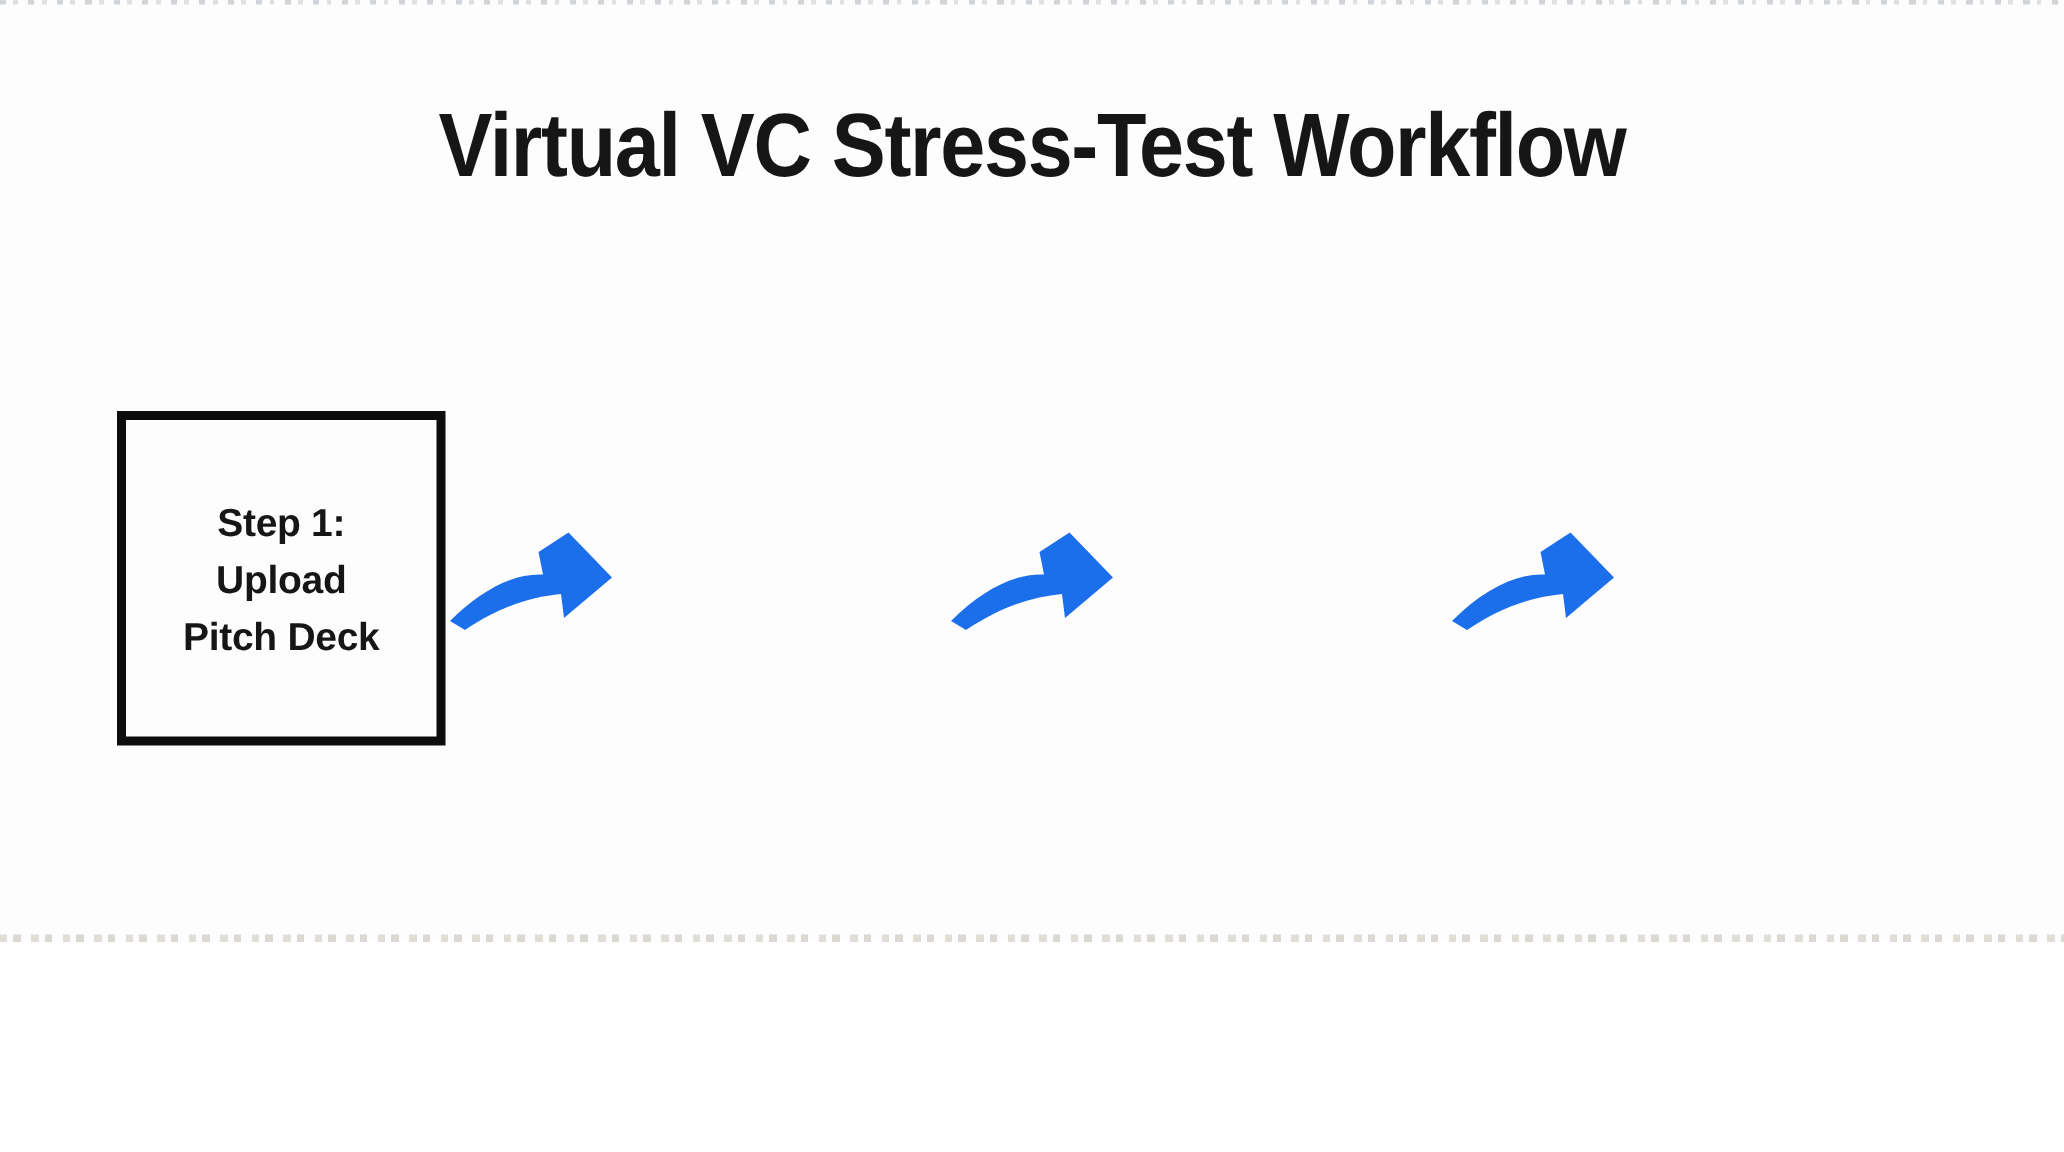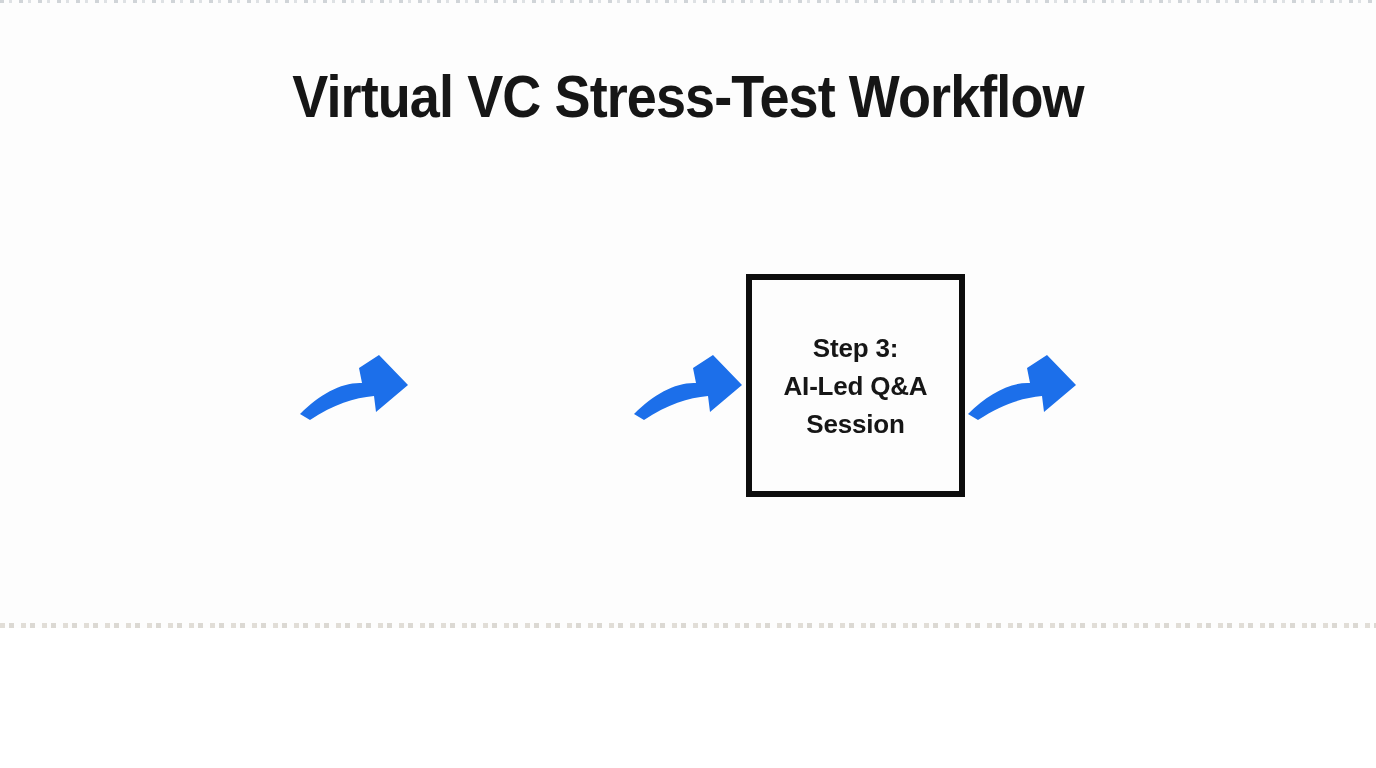--- a/index.html
+++ b/index.html
@@ -82,35 +82,35 @@
 </style>
 </head>
 <body>
 
 <div class="canvas">
 
   <div class="noise noise-top"></div>
 
   <h1 class="title">Virtual VC Stress-Test Workflow</h1>
 
+  <div class="step-box box1">
+    <div class="step-label">Step 1:
+Upload
+Pitch Deck</div>
+  </div>
 
   <svg class="arrow arrow1" viewBox="0 0 112 70" aria-hidden="true">
     <path d="M2,62 C22,42 44,30 64,31 L61,16 L81,3 L110,33 L78,60 L76,44 C56,46 36,52 12,68 Z"></path>
   </svg>
 
 
   <svg class="arrow arrow2" viewBox="0 0 112 70" aria-hidden="true">
     <path d="M2,62 C22,42 44,30 64,31 L61,16 L81,3 L110,33 L78,60 L76,44 C56,46 36,52 12,68 Z"></path>
   </svg>
 
-  <div class="step-box box3">
-    <div class="step-label">Step 3:
-AI-Led Q&amp;A
-Session</div>
-  </div>
 
   <svg class="arrow arrow3" viewBox="0 0 112 70" aria-hidden="true">
     <path d="M2,62 C22,42 44,30 64,31 L61,16 L81,3 L110,33 L78,60 L76,44 C56,46 36,52 12,68 Z"></path>
   </svg>
 
 
   <div class="noise noise-bottom"></div>
 
 </div>
 

